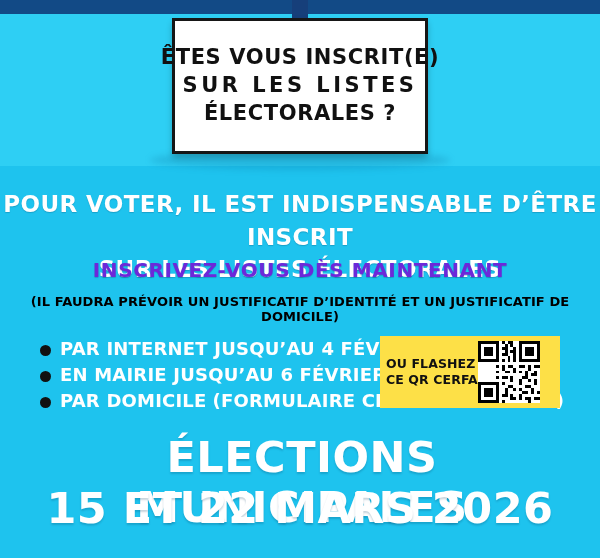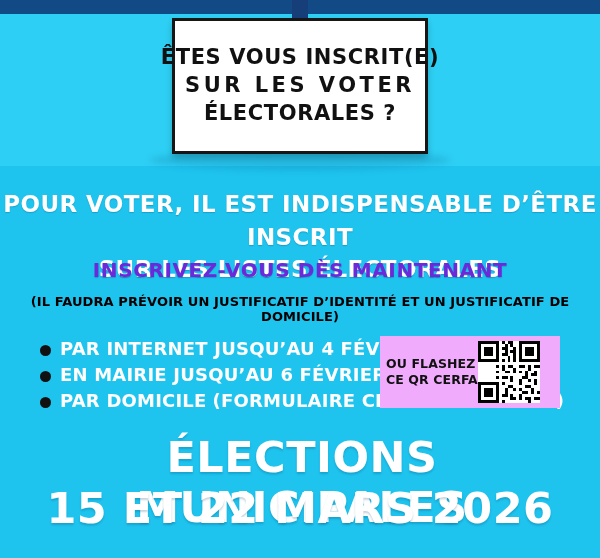--- a/index.html
+++ b/index.html
@@ -164,21 +164,21 @@
     letter-spacing: 0.2px;
     white-space: nowrap;
   }
   
   .qr-block {
     position: absolute;
     left: 380px;
     top: 336px;
     width: 180px;
     height: 72px;
-    background: #f0abfc;
+    background: #fde047;
     display: flex;
     align-items: center;
     padding: 5px 6px;
     box-sizing: border-box;
   }
   .qr-label {
     color: #111111;
     font-weight: bold;
     font-size: 12.5px;
     line-height: 1.25;
@@ -224,21 +224,21 @@
   <div class="bg-upper"></div>
   <div class="bg-lower"></div>
   <div class="top-strip"></div>
 
   <div class="sign-shadow"></div>
   <div class="sign-post"></div>
 
   <div class="board">
     <div class="board-inner">
       <div class="board-line l1">ÊTES VOUS INSCRIT(E)</div>
-      <div class="board-line l2">SUR  LES  VOTER</div>
+      <div class="board-line l2">SUR  LES  LISTES</div>
       <div class="board-line l3">ÉLECTORALES ?</div>
     </div>
   </div>
 
   <div class="intro">
     <div>POUR VOTER, IL EST INDISPENSABLE D’ÊTRE INSCRIT</div>
     <div>SUR LES LISTES ÉLECTORALES</div>
   </div>
 
   <div class="cta">INSCRIVEZ-VOUS DÈS MAINTENANT</div>

